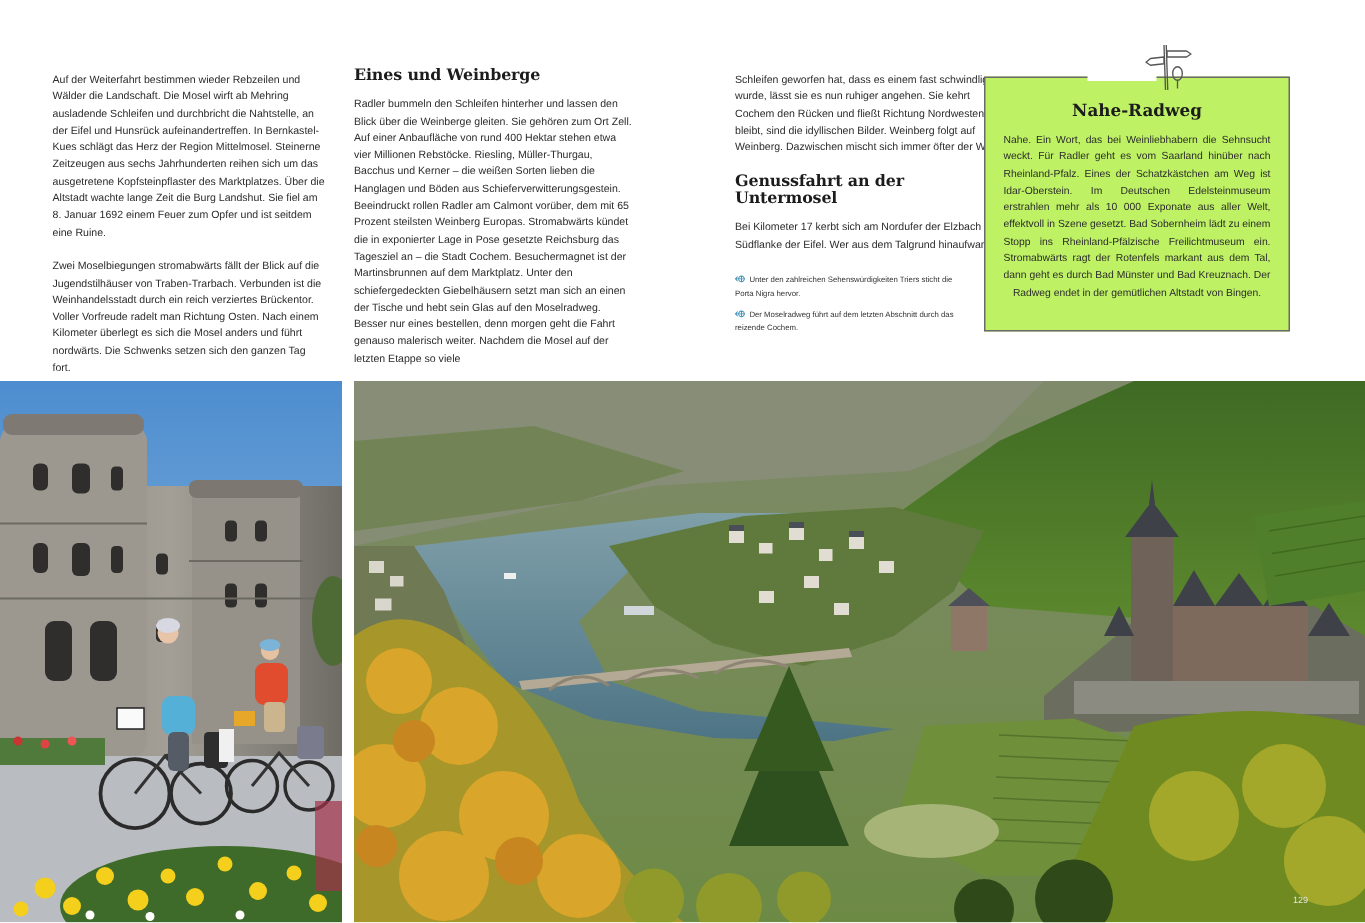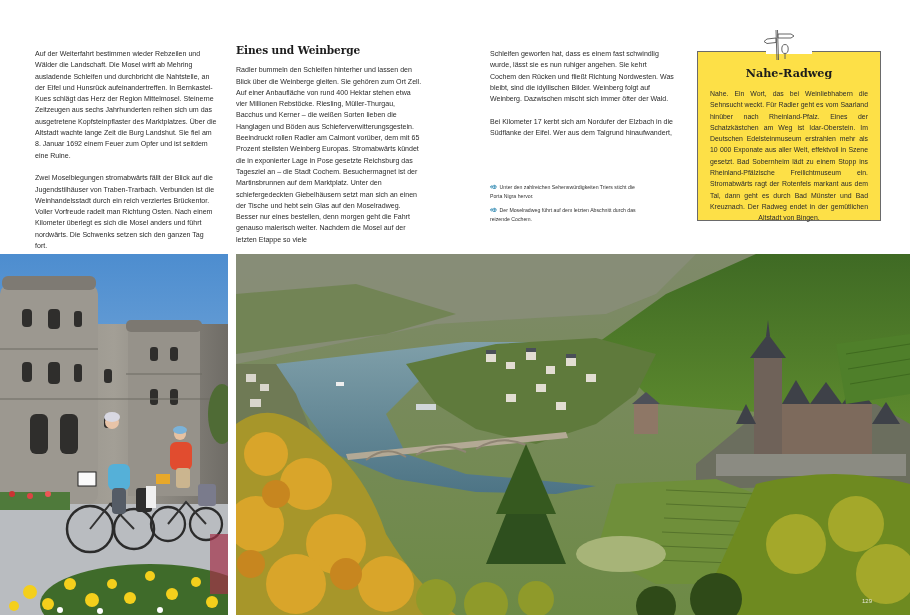--- a/index.html
+++ b/index.html
@@ -10,22 +10,22 @@
   .col h2 { font-family: "DejaVu Serif", "Liberation Serif", serif; font-weight: bold;
             font-size: 10.6px; margin: 0 0 8px 0; color: #1c1c1c; letter-spacing: -0.1px; }
   #col1 { left: 35px; top: 48px; width: 182px; }
   #col2 { left: 236px; top: 45px; width: 186px; }
   #col3 { left: 490px; top: 48px; width: 184px; }
   #col3 h2 { margin-top: 3px; }
   .captions { position: absolute; left: 490px; top: 183px; width: 150px; font-size: 5.2px; line-height: 8.6px; color: #333; }
   .captions .cap { margin-bottom: 6px; }
   .cap-icon { display: inline-block; color: #3a8fb6; font-weight: bold; margin-right: 3px; font-size: 6px; }
 
-  #sidebar-box { position: absolute; left: 697px; top: 51px; width: 184px; height: 170px;
-                 border: 1px solid #6a6a6a; box-sizing: border-box; background: #fde047; }
+  #sidebar-box { position: absolute; left: 656px; top: 51px; width: 204px; height: 170px;
+                 border: 1px solid #6a6a6a; box-sizing: border-box; background: #bef264; }
   #sidebar-box .gap { position: absolute; top: -2px; left: 68px; width: 46px; height: 4px; background: #fff; }
   #signpost { position: absolute; left: 761px; top: 26px; width: 36px; height: 36px; }
   #sidebar-box h3 { font-family: "DejaVu Serif", "Liberation Serif", serif; font-weight: bold;
                     font-size: 11.2px; text-align: center; margin: 14px 0 8px 0; color: #1c1c1c; }
   #sidebar-box .txt { font-size: 6.9px; line-height: 11.3px; text-align: justify; text-align-last: center;
                       padding: 0 12px; color: #2b2b2b; }
 
   .photo { position: absolute; overflow: hidden; }
   #photo-left { left: 0; top: 254px; width: 228px; height: 361px; }
   #photo-right { left: 236px; top: 254px; width: 674px; height: 361px; }
@@ -40,20 +40,21 @@
   <p>Zwei Moselbiegungen stromabwärts fällt der Blick auf die Jugendstilhäuser von Traben-Trarbach. Verbunden ist die Weinhandelsstadt durch ein reich verziertes Brückentor. Voller Vorfreude radelt man Richtung Osten. Nach einem Kilometer überlegt es sich die Mosel anders und führt nordwärts. Die Schwenks setzen sich den ganzen Tag fort.</p>
 </div>
 
 <div id="col2" class="col">
   <h2>Eines und Weinberge</h2>
   <p>Radler bummeln den Schleifen hinterher und lassen den Blick über die Weinberge gleiten. Sie gehören zum Ort Zell. Auf einer Anbaufläche von rund 400 Hektar stehen etwa vier Millionen Rebstöcke. Riesling, Müller-Thurgau, Bacchus und Kerner – die weißen Sorten lieben die Hanglagen und Böden aus Schieferverwitterungsgestein. Beeindruckt rollen Radler am Calmont vorüber, dem mit 65 Prozent steilsten Weinberg Europas. Stromabwärts kündet die in exponierter Lage in Pose gesetzte Reichsburg das Tagesziel an – die Stadt Cochem. Besuchermagnet ist der Martinsbrunnen auf dem Marktplatz. Unter den schiefergedeckten Giebelhäusern setzt man sich an einen der Tische und hebt sein Glas auf den Moselradweg. Besser nur eines bestellen, denn morgen geht die Fahrt genauso malerisch weiter. Nachdem die Mosel auf der letzten Etappe so viele</p>
 </div>
 
 <div id="col3" class="col">
   <p>Schleifen geworfen hat, dass es einem fast schwindlig wurde, lässt sie es nun ruhiger angehen. Sie kehrt Cochem den Rücken und fließt Richtung Nordwesten. Was bleibt, sind die idyllischen Bilder. Weinberg folgt auf Weinberg. Dazwischen mischt sich immer öfter der Wald.</p>
+  <h2>Genussfahrt an der Untermosel</h2>
   <p>Bei Kilometer 17 kerbt sich am Nordufer der Elzbach in die Südflanke der Eifel. Wer aus dem Talgrund hinaufwandert,</p>
 </div>
 
 <div class="captions">
   <div class="cap">
     <span class="cap-icon">⬲</span><span>Unter den zahlreichen Sehenswürdigkeiten Triers sticht die Porta Nigra hervor.</span>
   </div>
   <div class="cap">
     <span class="cap-icon">⬲</span><span>Der Moselradweg führt auf dem letzten Abschnitt durch das reizende Cochem.</span>
   </div>

